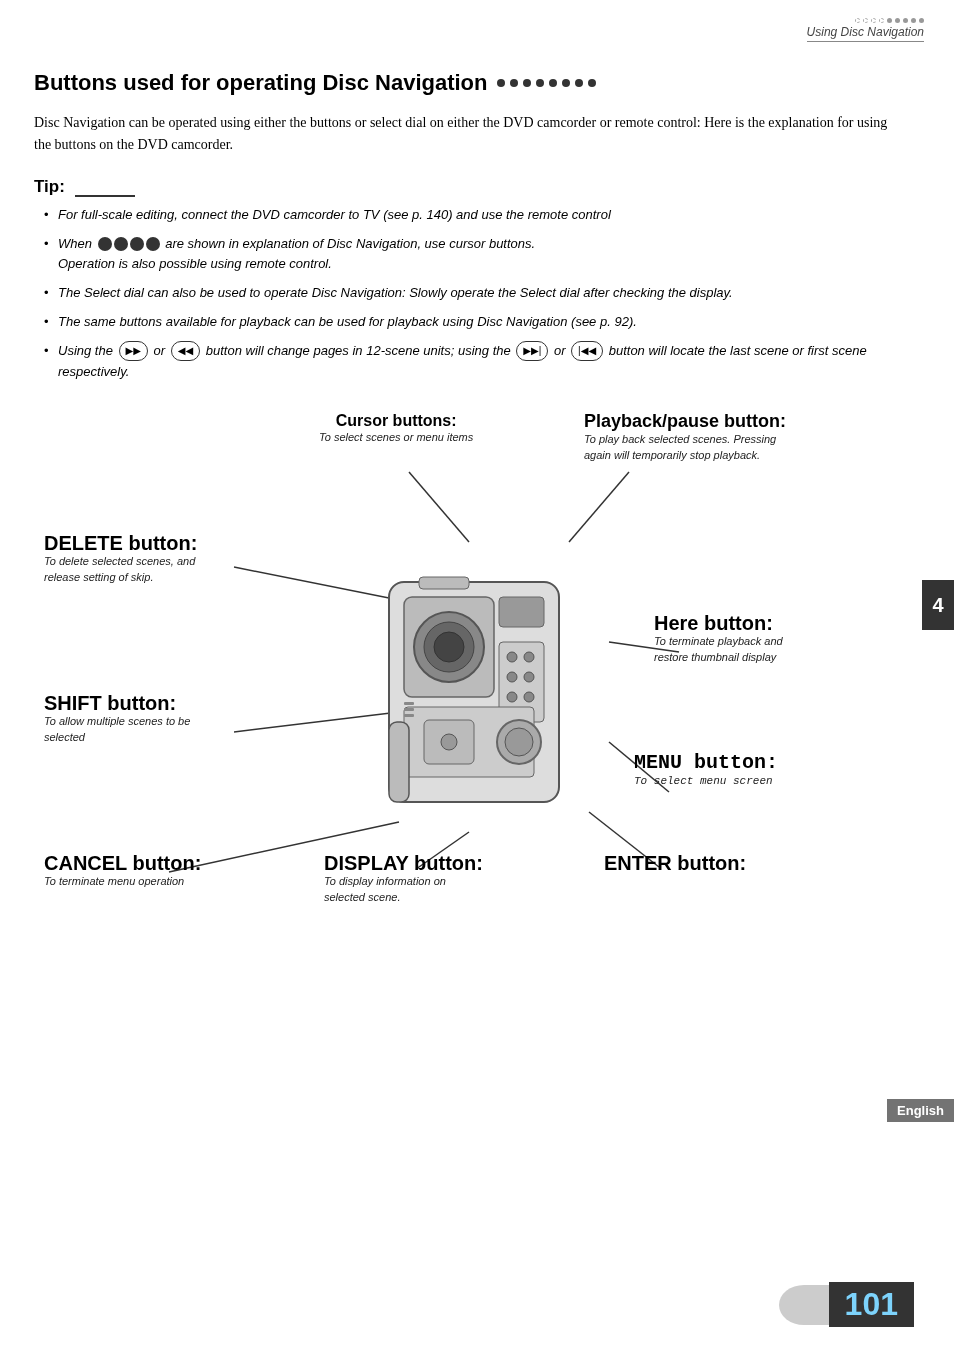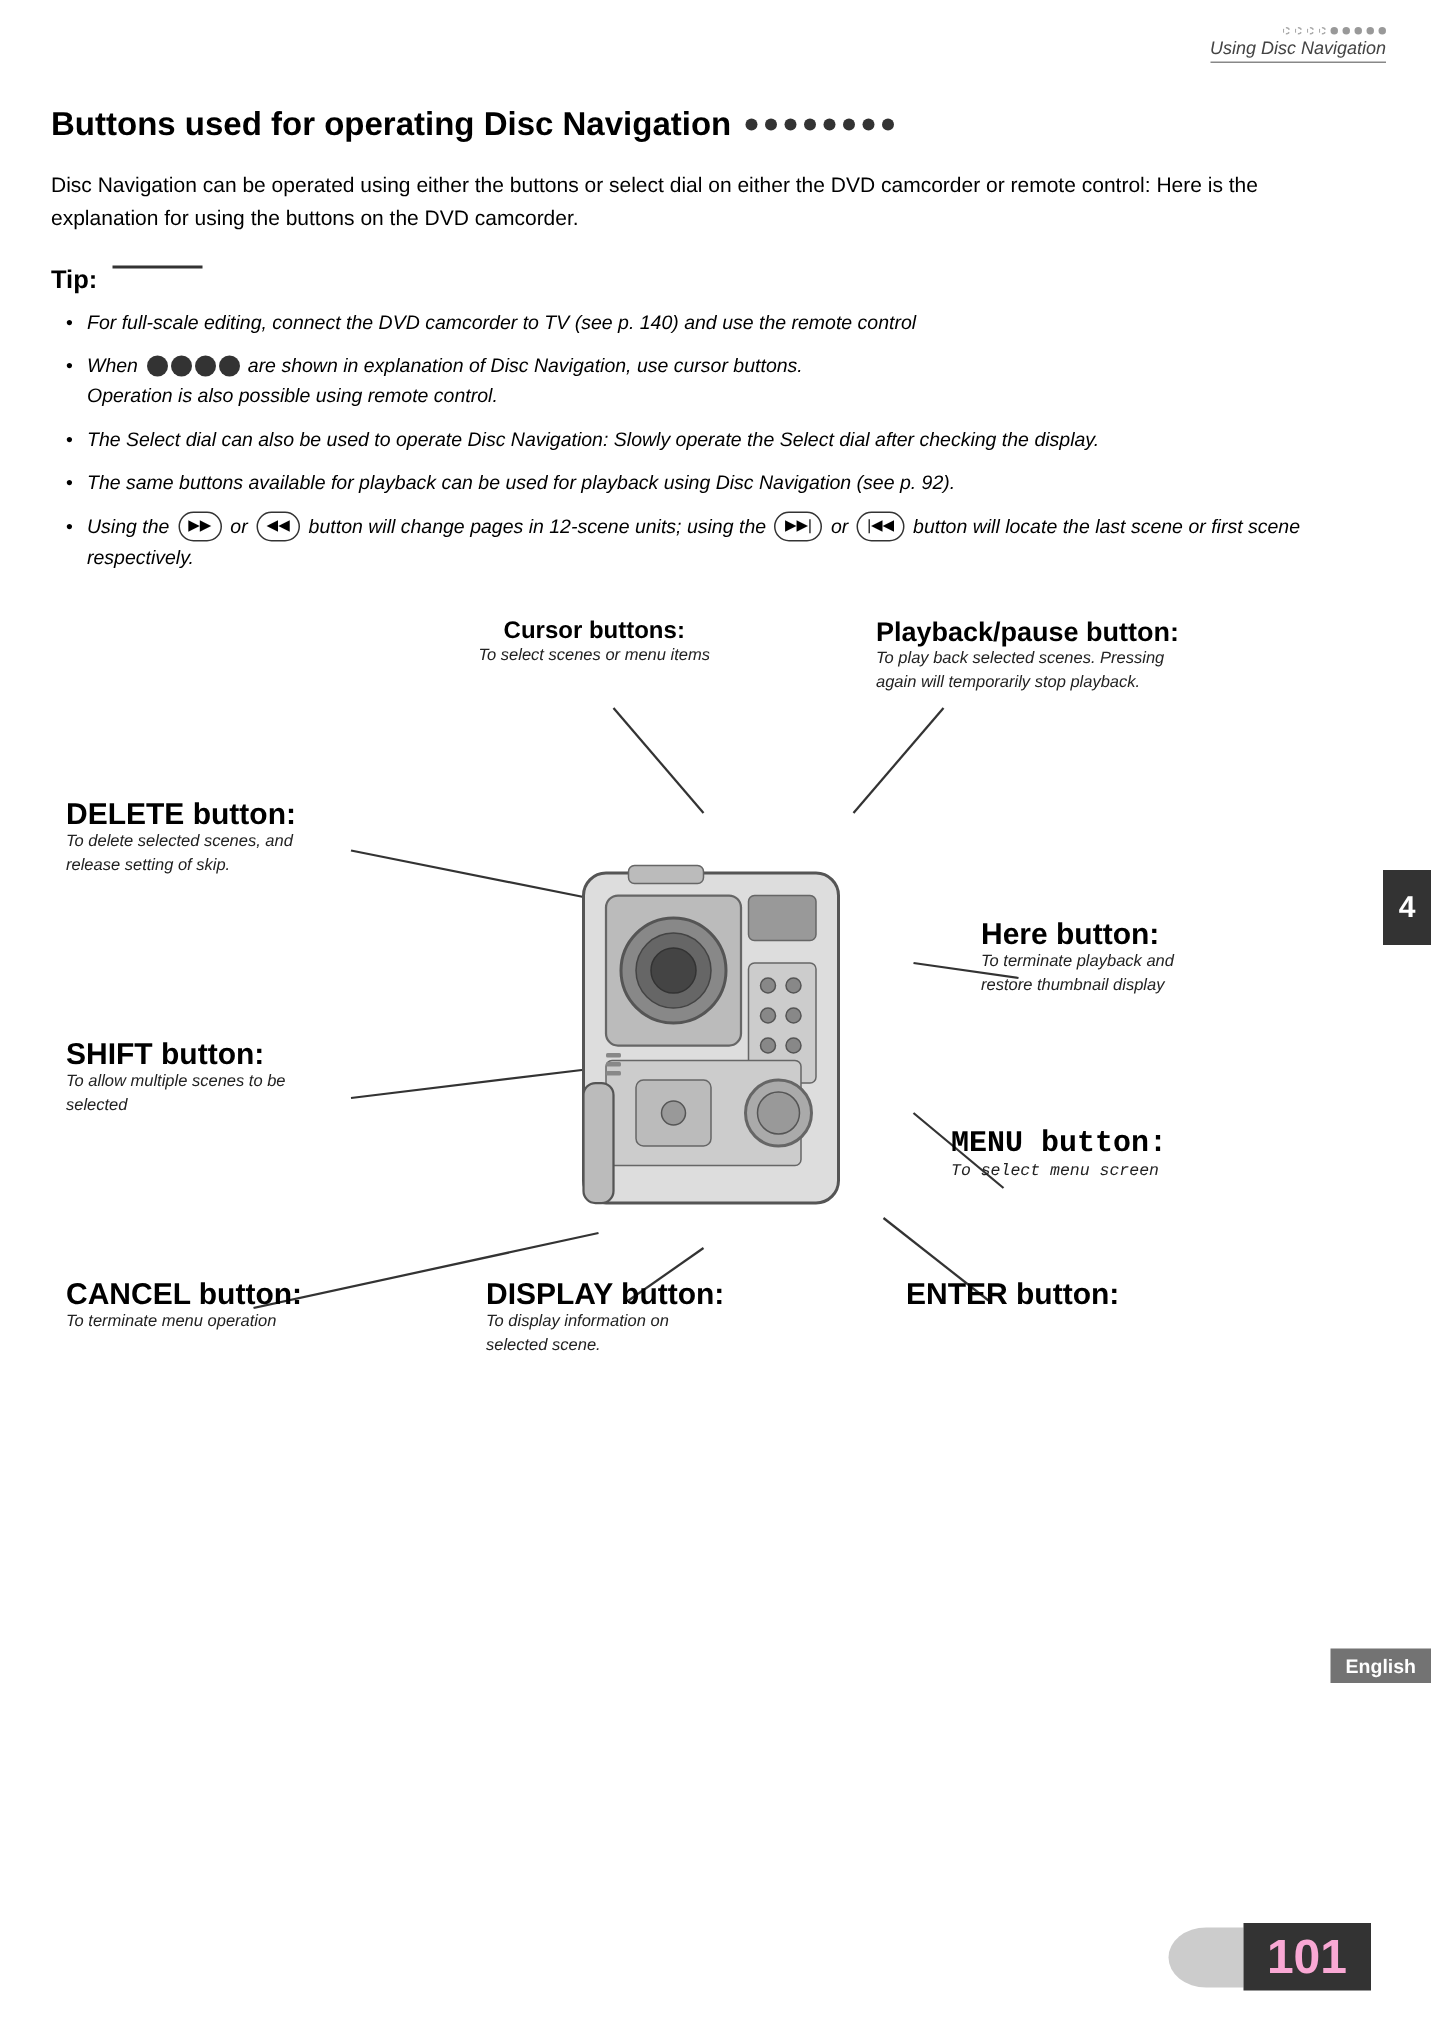--- a/index.html
+++ b/index.html
@@ -83,21 +83,21 @@
     }
     .page-number-circle {
       width: 50px;
       height: 40px;
       background: #ccc;
       border-radius: 50% 0 0 50%;
       display: inline-block;
     }
     .page-number-box {
       background: #333;
-      color: #f9a8d4;
+      color: #7dd3fc;
       font-size: 32px;
       font-weight: bold;
       padding: 4px 16px;
       display: inline-block;
     }
 
     
     .main-content {
       padding: 70px 50px 100px 34px;
     }
@@ -120,29 +120,30 @@
       width: 8px;
       height: 8px;
       border-radius: 50%;
       background: #333;
     }
 
     .intro-text {
       font-size: 14px;
       line-height: 1.6;
       margin-bottom: 20px;
+      font-family: Liberation Serif, serif;
     }
 
     
     .tip-section {
       margin-bottom: 30px;
     }
     .tip-header {
       display: flex;
-      align-items: flex-start;
+      align-items: flex-end;
       gap: 10px;
       margin-bottom: 8px;
     }
     .tip-label {
       font-size: 17px;
       font-weight: bold;
     }
     .tip-line {
       flex: 0 0 60px;
       height: 2px;

